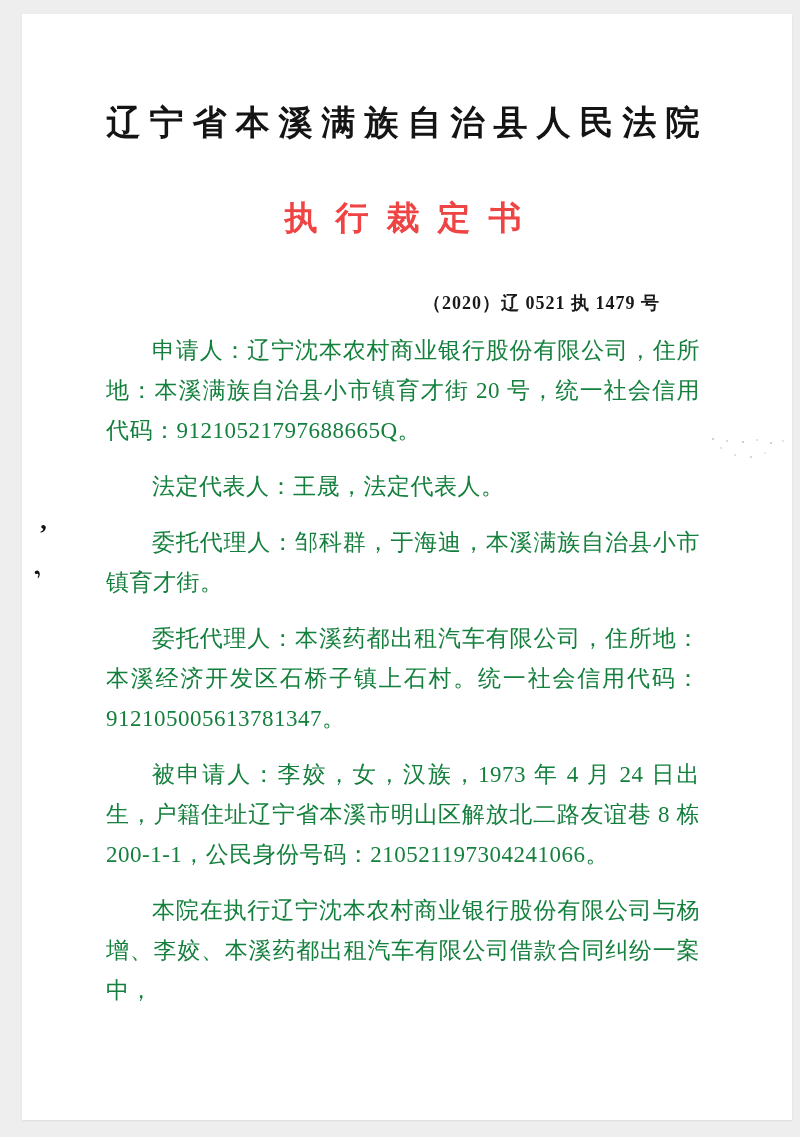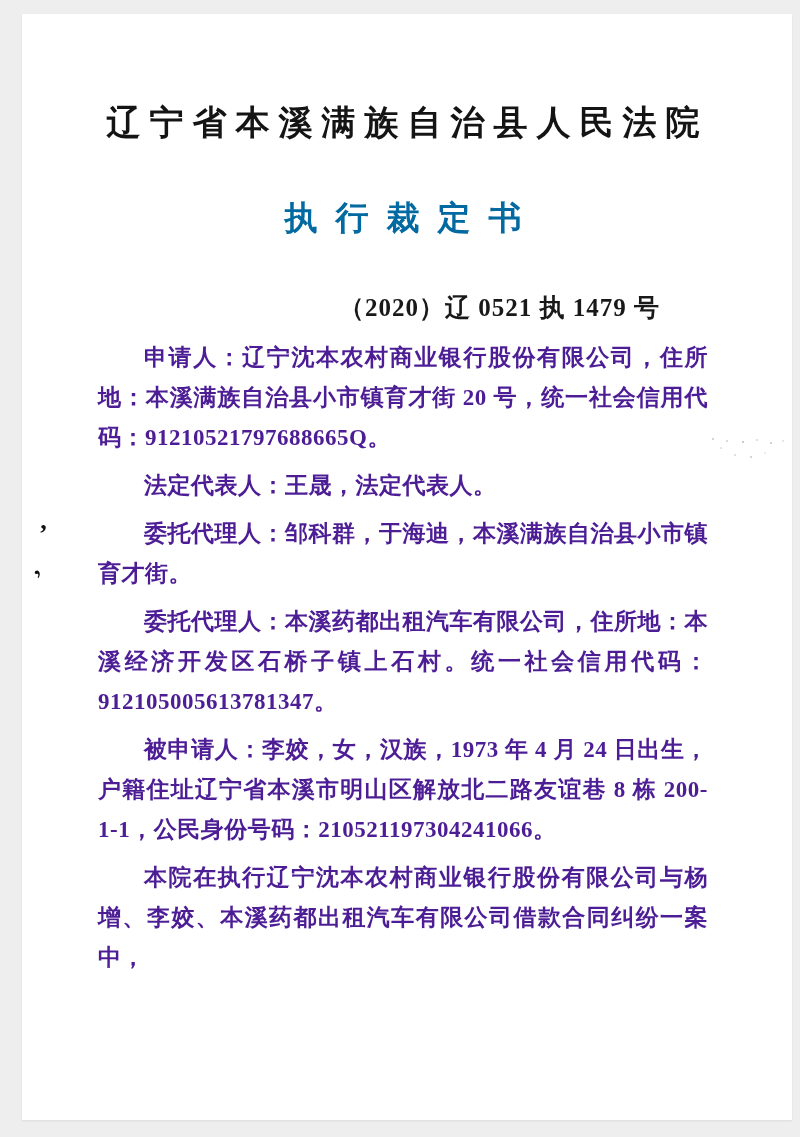--- a/index.html
+++ b/index.html
@@ -42,44 +42,44 @@
     color: #141414;
   }
   .doc-title {
     margin: 50px 0 0 0;
     font-size: 33px;
     font-weight: 700;
     text-align: center;
     letter-spacing: 18px;
     text-indent: 18px;
     white-space: nowrap;
-    color: #0369a1;
+    color: #ef4444;
   }
   .case-number {
     margin-top: 50px;
-    font-size: 25px;
+    font-size: 18px;
     font-weight: 600;
     text-align: right;
     padding-right: 56px;
     letter-spacing: 1px;
     color: #191919;
   }
   .body-text {
     margin-top: 14px;
   }
   .body-para {
-    margin: 8px;
+    margin: 16px;
     font-size: 23px;
     line-height: 40px;
-    font-weight: 700;
+    font-weight: 400;
     text-align: justify;
     text-justify: inter-character;
     text-indent: 2em;
     letter-spacing: 0.5px;
-    color: #4c1d95;
+    color: #15803d;
   }
   
   .margin-mark {
     position: absolute;
     font-weight: 700;
     color: #111;
   }
   .margin-mark.m1 {
     left: 17px;
     top: 505px;

